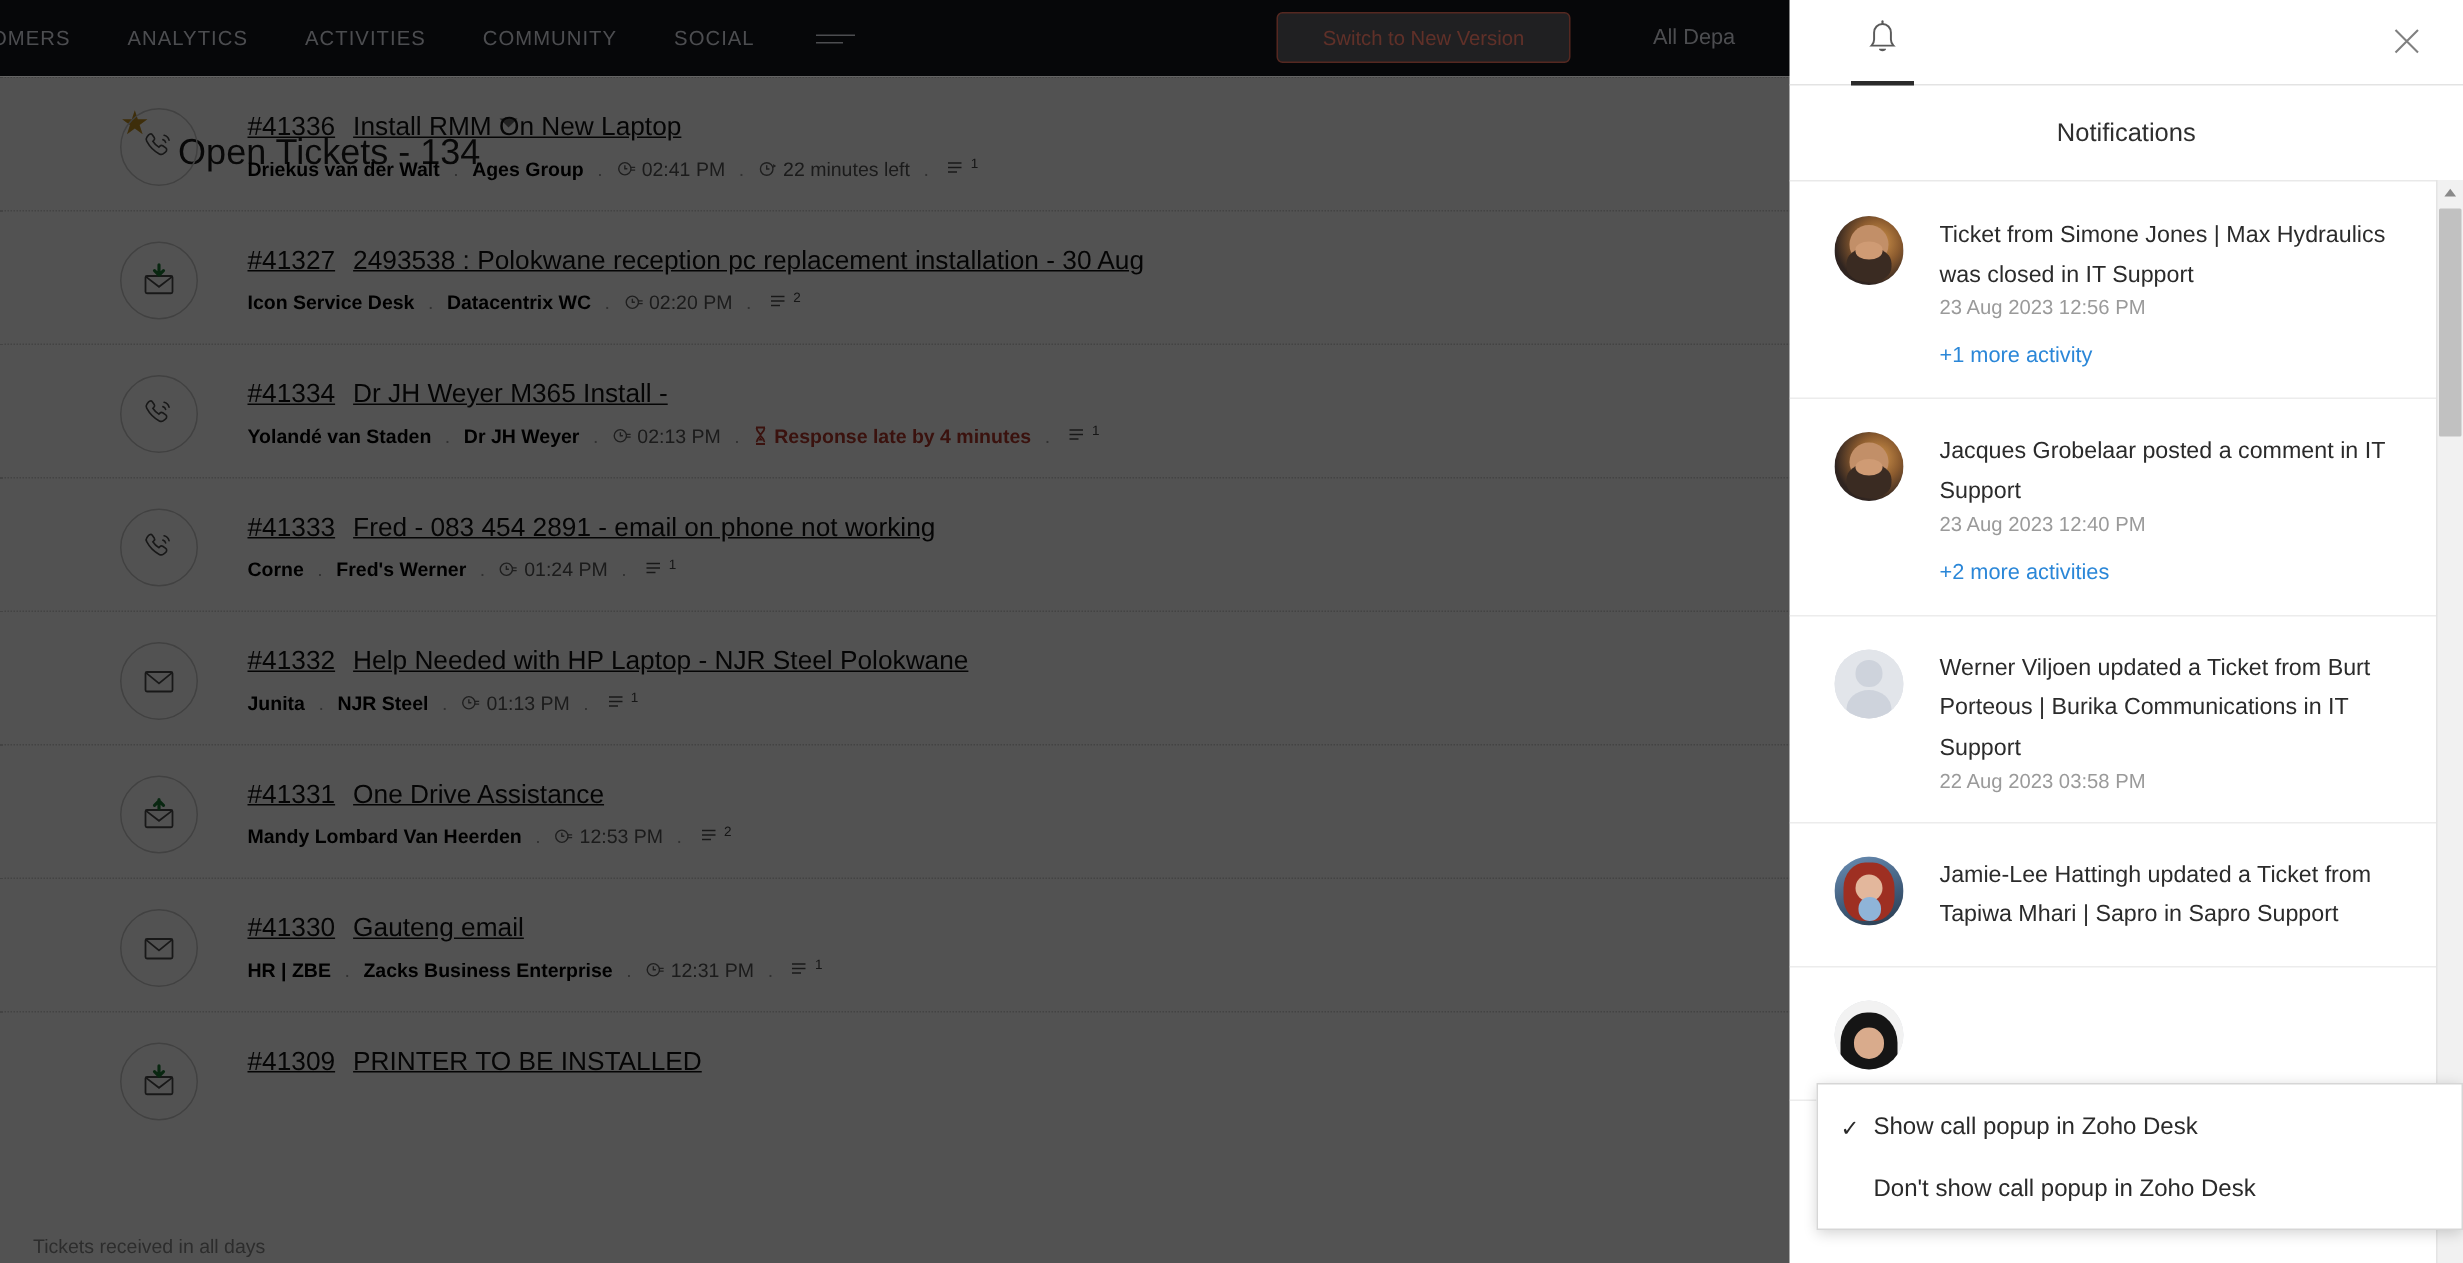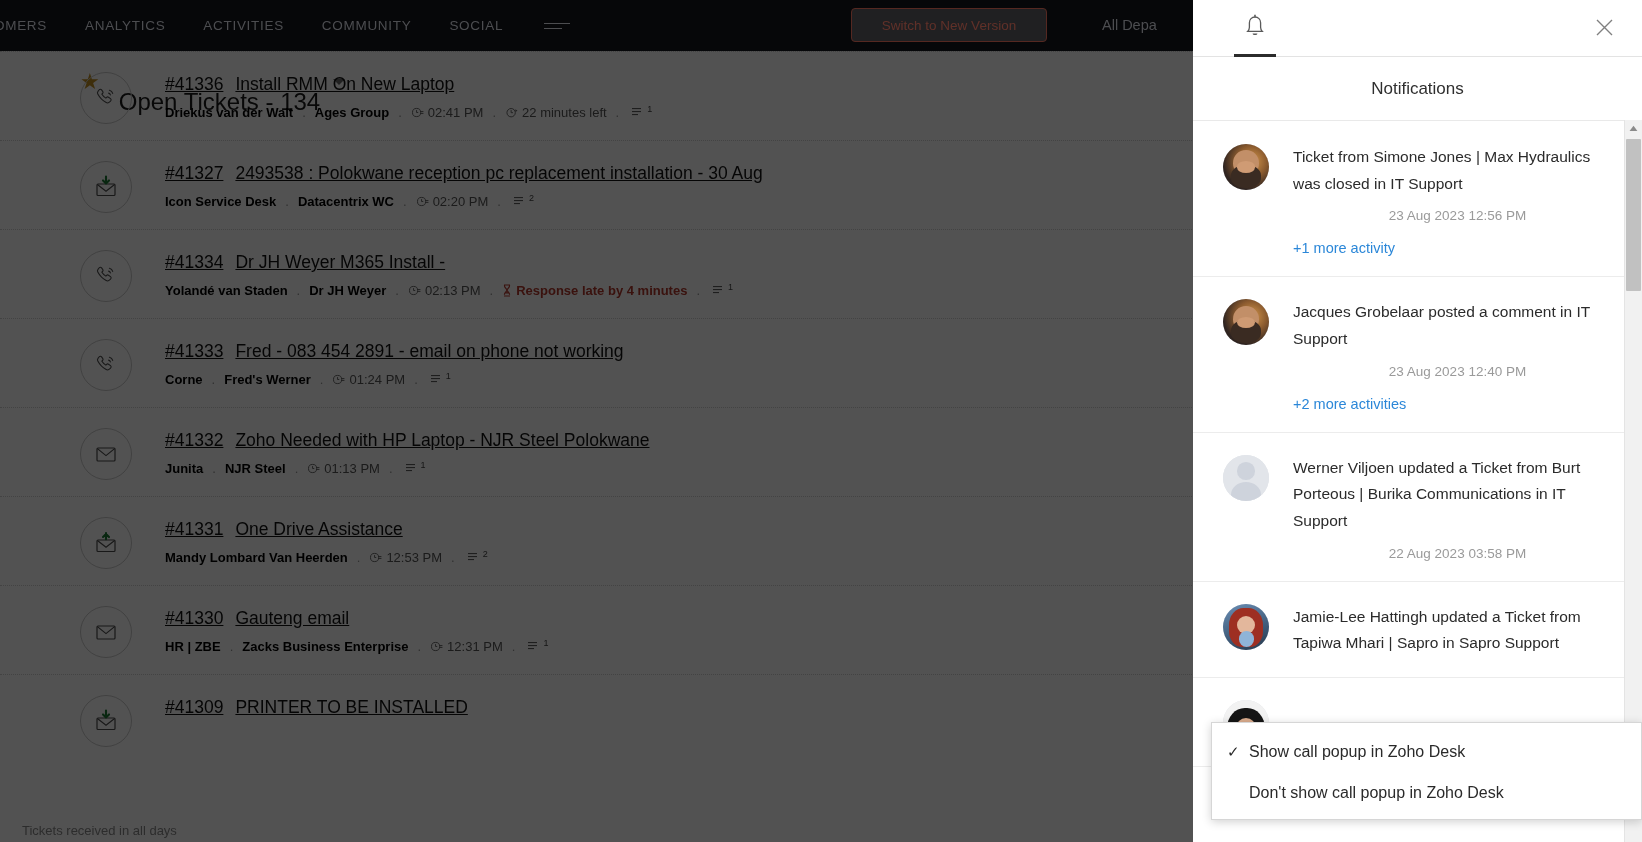--- a/index.html
+++ b/index.html
@@ -190,22 +190,22 @@
     margin-right: 24px;
     overflow: hidden;
     background: #dfe2e8;
     position: relative;
   }
   .notif-text { flex: 1; }
   .notif-msg {
     font-size: 15.5px; color: #2b2b2b; line-height: 1.72;
   }
   .notif-time {
-    margin-top: 11px;
-    font-size: 13.5px; color: #9a9a9a; text-align: center;
+    margin-top: 0;
+    font-size: 13.5px; color: #9a9a9a;
   }
   .notif-more {
     margin-top: 17px;
     font-size: 14.5px; color: #2b87d8; cursor: pointer;
   }
 
   
   #notif-scrollbar {
     position: absolute; right: 0; top: 120px;
     width: 18px; bottom: 0;
@@ -389,21 +389,21 @@
           </div>
         </div>
         <div class="ticket-row">
           <div class="ticket-icon">
             <svg width="24" height="24" viewBox="0 0 24 24">
               <rect x="3" y="6" width="18" height="13" rx="1" fill="none" stroke="#4d4d4d" stroke-width="1.2"></rect>
               <path d="M3.4 6.6 L12 13.6 L20.6 6.6" fill="none" stroke="#4d4d4d" stroke-width="1.2"></path>
             </svg>
           </div>
           <div class="ticket-body">
-            <div class="ticket-title"><span class="tid">#41332</span><span>Zoho Needed with HP Laptop - NJR Steel Polokwane</span></div>
+            <div class="ticket-title"><span class="tid">#41332</span><span>Help Needed with HP Laptop - NJR Steel Polokwane</span></div>
             <div class="ticket-meta">
               <span class="lnk">Junita</span>
               <span class="sep">.</span>
               <span class="lnk">NJR Steel</span>
               <span class="sep">.</span>
               <span><svg class="mini" width="13" height="13" viewBox="0 0 14 14" style="vertical-align:-2px">
                   <circle cx="6" cy="7" r="4.4" fill="none" stroke="#606060" stroke-width="1"></circle>
                   <path d="M6 4.4 V7 h1.8" fill="none" stroke="#606060" stroke-width="1"></path>
                   <path d="M10 6h3.4M10 8h3.4" stroke="#606060" stroke-width="1"></path>
                 </svg>01:13 PM</span>

